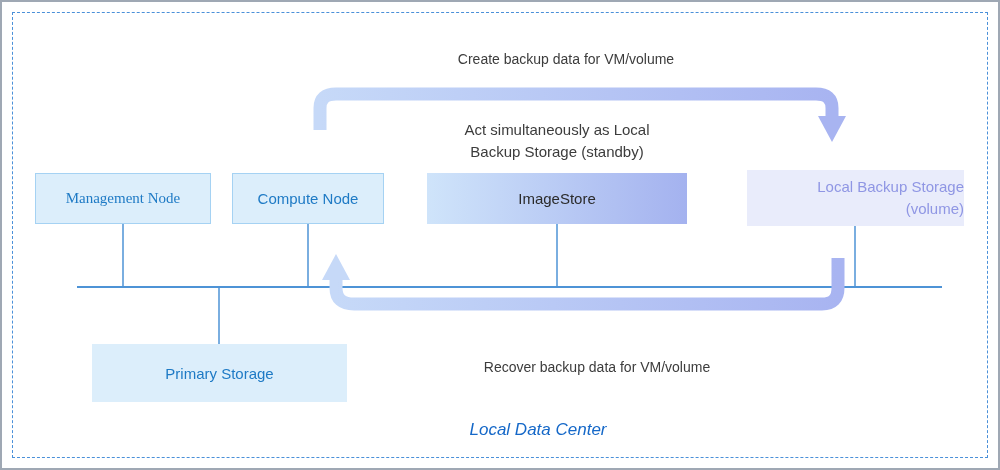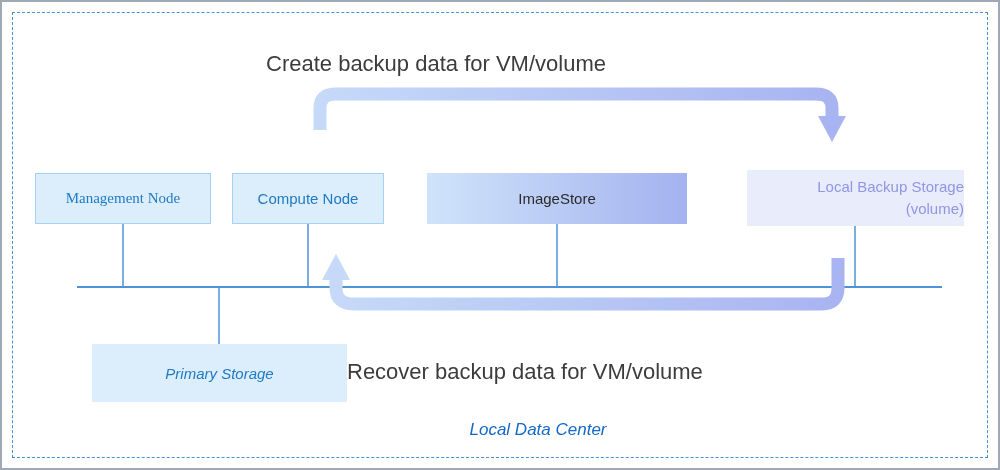--- a/index.html
+++ b/index.html
@@ -37,26 +37,25 @@
   }
   .lbs{
     background:var(--lbs-fill,#e9ecfb);
     color:var(--lbs-text,#8f96e4);
     flex-direction:column;line-height:1.45;align-items:flex-end;
   }
   .primary{
     background:var(--node-fill,#dceefb);
     color:var(--node-text,#1e7ac5);
     border:none;
-    font-style:italic;
   }
   .flow-label{
     position:absolute;
     color:var(--label-text,#3c3c3c);
-    font-size:22px;
+    font-size:14px;text-align:center;
   }
   .note{
     position:absolute;
     color:var(--label-text,#3c3c3c);
     font-size:15px;text-align:center;line-height:1.45;
   }
   .dc-title{
     position:absolute;
     color:var(--title-text,#1568c8);
     font-size:17px;text-align:center;font-style:italic;
@@ -93,20 +92,24 @@
     <polygon points="816,114 844,114 830,140" style="fill:var(--arrow-dark,#a8b4f1)"></polygon>
 
     <path d="M 836 256 L 836 286 Q 836 302 820 302 L 352 302 Q 334 302 334 286 L 334 276" fill="none" stroke="url(#gradRL)" stroke-width="13"></path>
     <polygon points="320,278 348,278 334,252" style="fill:var(--arrow-light,#c6d9f8)"></polygon>
   </svg>
 
   <div class="dashed-frame"></div>
 
   <div class="flow-label" style="left:264px;top:49px;width:600px;">Create backup data for VM/volume</div>
 
+  <div class="note" style="left:405px;top:117px;width:300px;">
+    <span>Act simultaneously as Local</span><br>
+    <span>Backup Storage (standby)</span>
+  </div>
 
   <div class="flow-label" style="left:345px;top:333px;width:500px;margin-top:24px;">Recover backup data for VM/volume</div>
 
   <div class="dc-title" style="left:286px;top:418px;width:500px;">Local Data Center</div>
 
   <div class="box node" style="left:33px;top:171px;width:176px;height:51px;font-family:Liberation Serif, serif;">
     <span>Management Node</span>
   </div>
 
   <div class="box node" style="left:230px;top:171px;width:152px;height:51px;text-align:right;">

